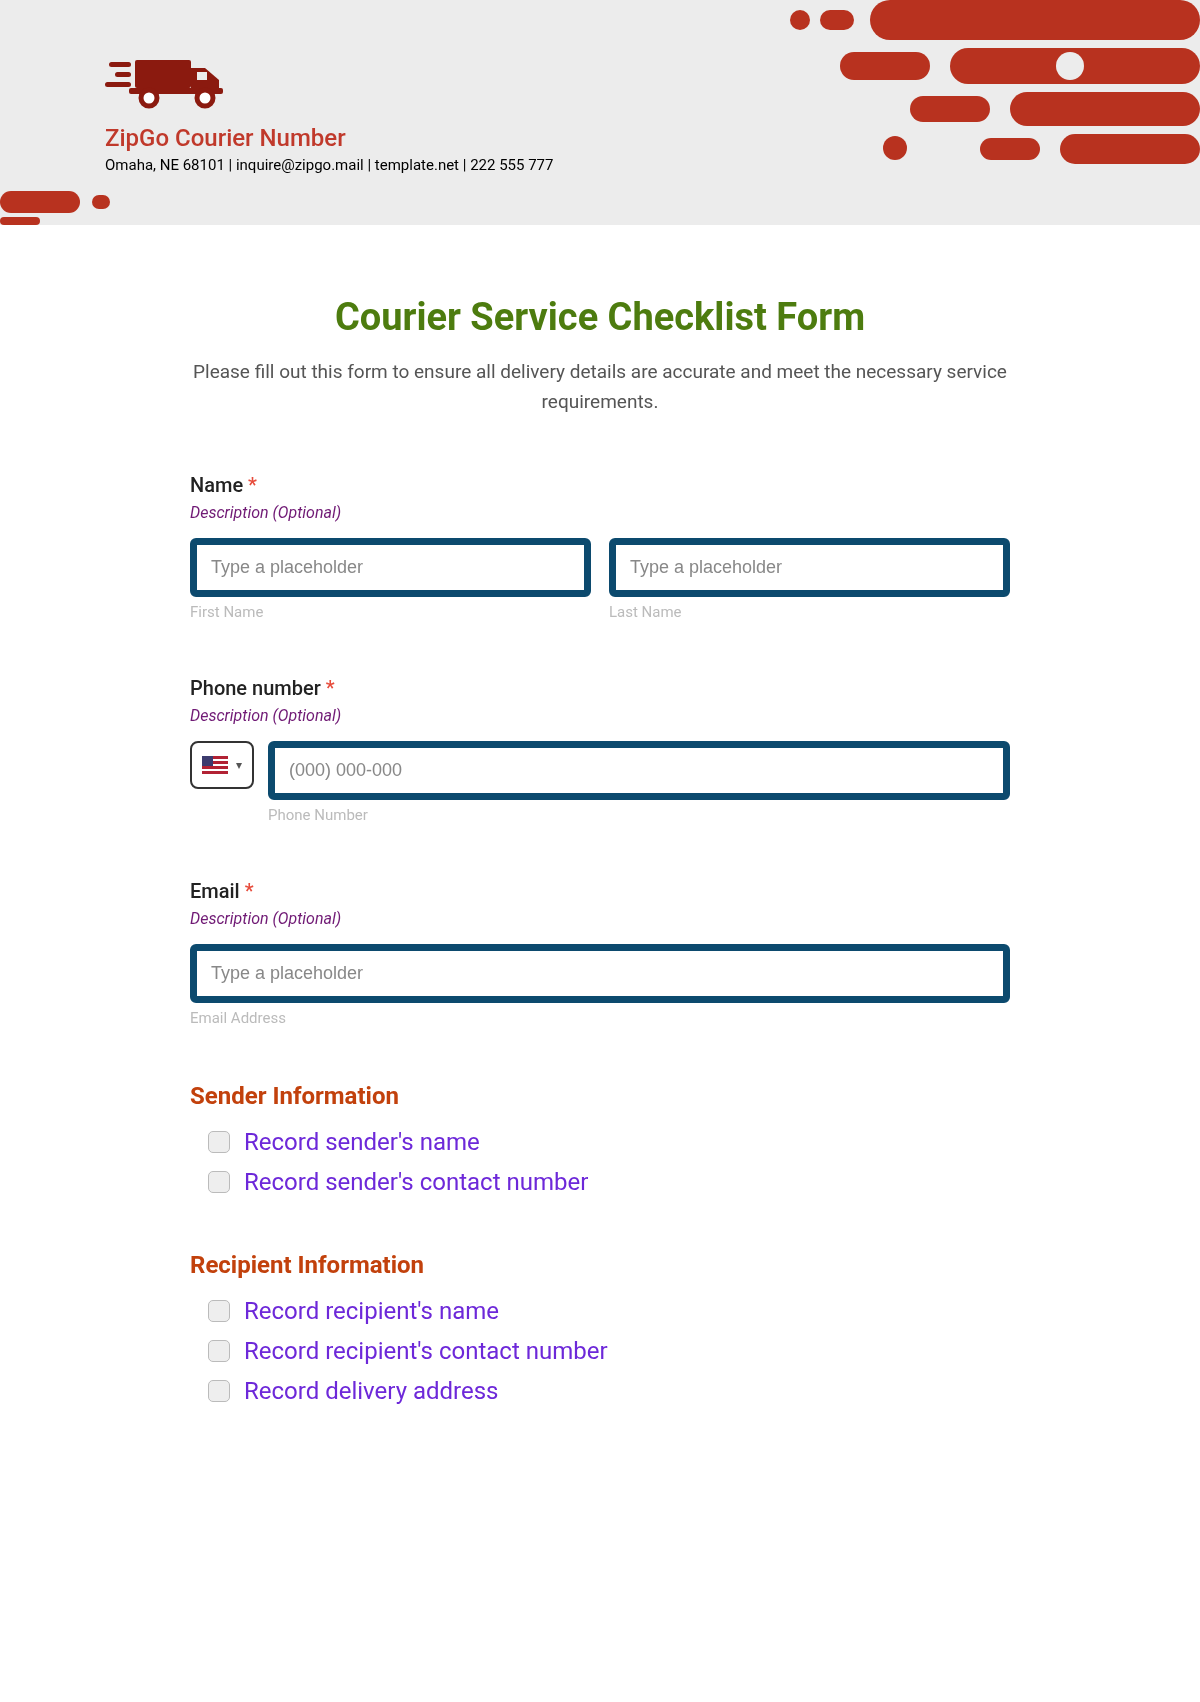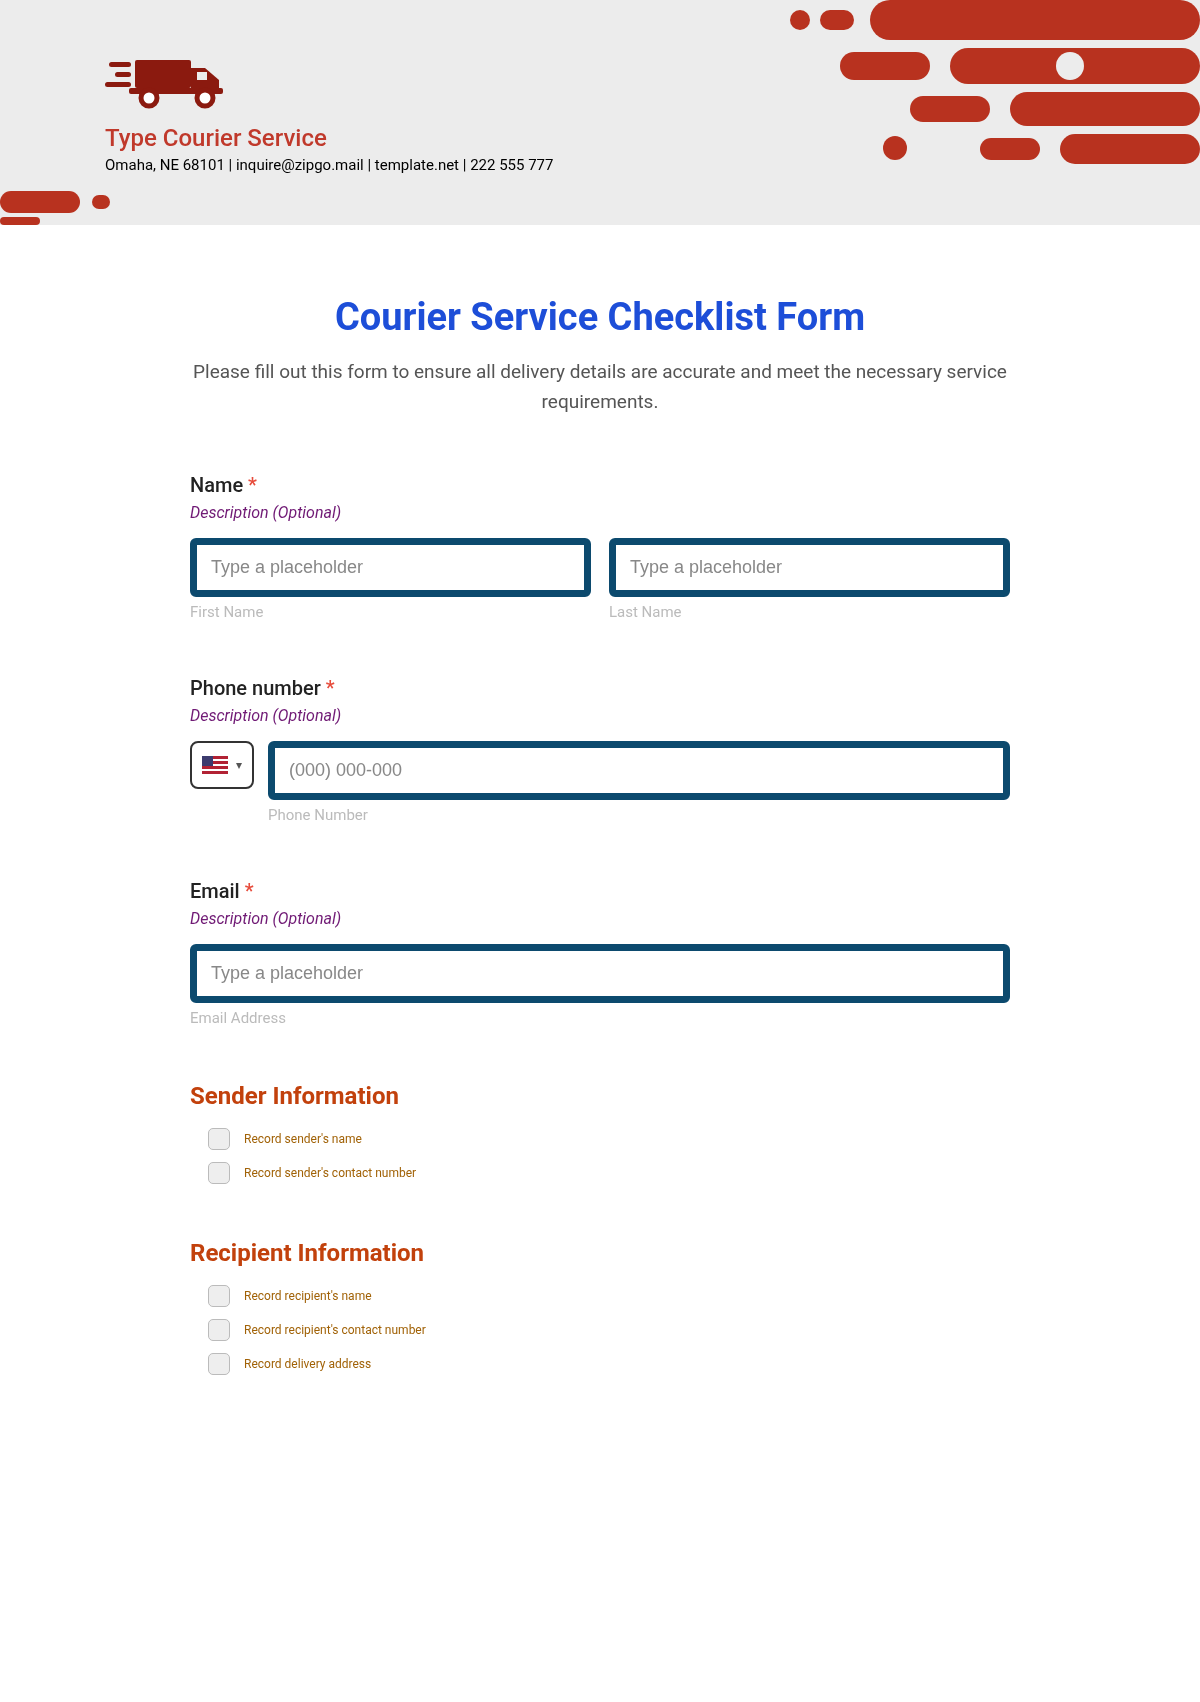--- a/index.html
+++ b/index.html
@@ -36,21 +36,21 @@
   .deco-bl { position: absolute; bottom: 0; left: 0; }
   .form-area {
     width: 820px;
     margin: 0 auto;
     padding: 70px 0 60px 0;
   }
   .form-title {
     font-size: 38px;
     font-weight: 700;
     text-align: center;
-    color: #1d4ed8;
+    color: #4d7c0f;
   }
   .form-subtitle {
     font-size: 19px;
     text-align: center;
     color: #555;
     margin-top: 18px;
     line-height: 1.6;
   }
   .field-group { margin-top: 55px; }
   .field-label {
@@ -123,21 +123,21 @@
     gap: 14px;
     margin-bottom: 12px;
   }
   .check-box {
     width: 22px; height: 22px;
     border: 1px solid #bbb;
     border-radius: 5px;
     background: #eee;
     flex-shrink: 0;
   }
-  .check-label { font-size: 12px; color: #a16207; }
+  .check-label { font-size: 24px; color: #6d28d9; }
 </style>
 </head>
 <body>
 
 <div class="header">
 
   <svg class="deco-tr" width="420" height="190" viewBox="0 0 420 190">
     <g fill="#b8321f">
       <rect x="90" y="0" width="330" height="40" rx="20"></rect>
       <rect x="40" y="10" width="34" height="20" rx="10"></rect>
@@ -173,21 +173,21 @@
           <circle cx="44" cy="48" r="8" fill="#fff" stroke="#8b1a0f" stroke-width="5"></circle>
           <circle cx="100" cy="48" r="8" fill="#fff" stroke="#8b1a0f" stroke-width="5"></circle>
 
           <rect x="4" y="12" width="22" height="5" rx="2.5"></rect>
           <rect x="10" y="22" width="16" height="5" rx="2.5"></rect>
           <rect x="0" y="32" width="26" height="5" rx="2.5"></rect>
         </g>
         <rect x="92" y="22" width="10" height="8" fill="#ececec"></rect>
       </svg>
     </span>
-    <div class="company-name">Type Courier Service</div>
+    <div class="company-name">ZipGo Courier Number</div>
     <div class="company-info">Omaha, NE 68101 | inquire@zipgo.mail | template.net | 222 555 777</div>
   </div>
 </div>
 
 <div class="form-area">
   <h1 class="form-title">Courier Service Checklist Form</h1>
   <p class="form-subtitle">Please fill out this form to ensure all delivery details are accurate and meet the necessary service requirements.</p>
 
   <div class="field-group">
     <div class="field-label">

